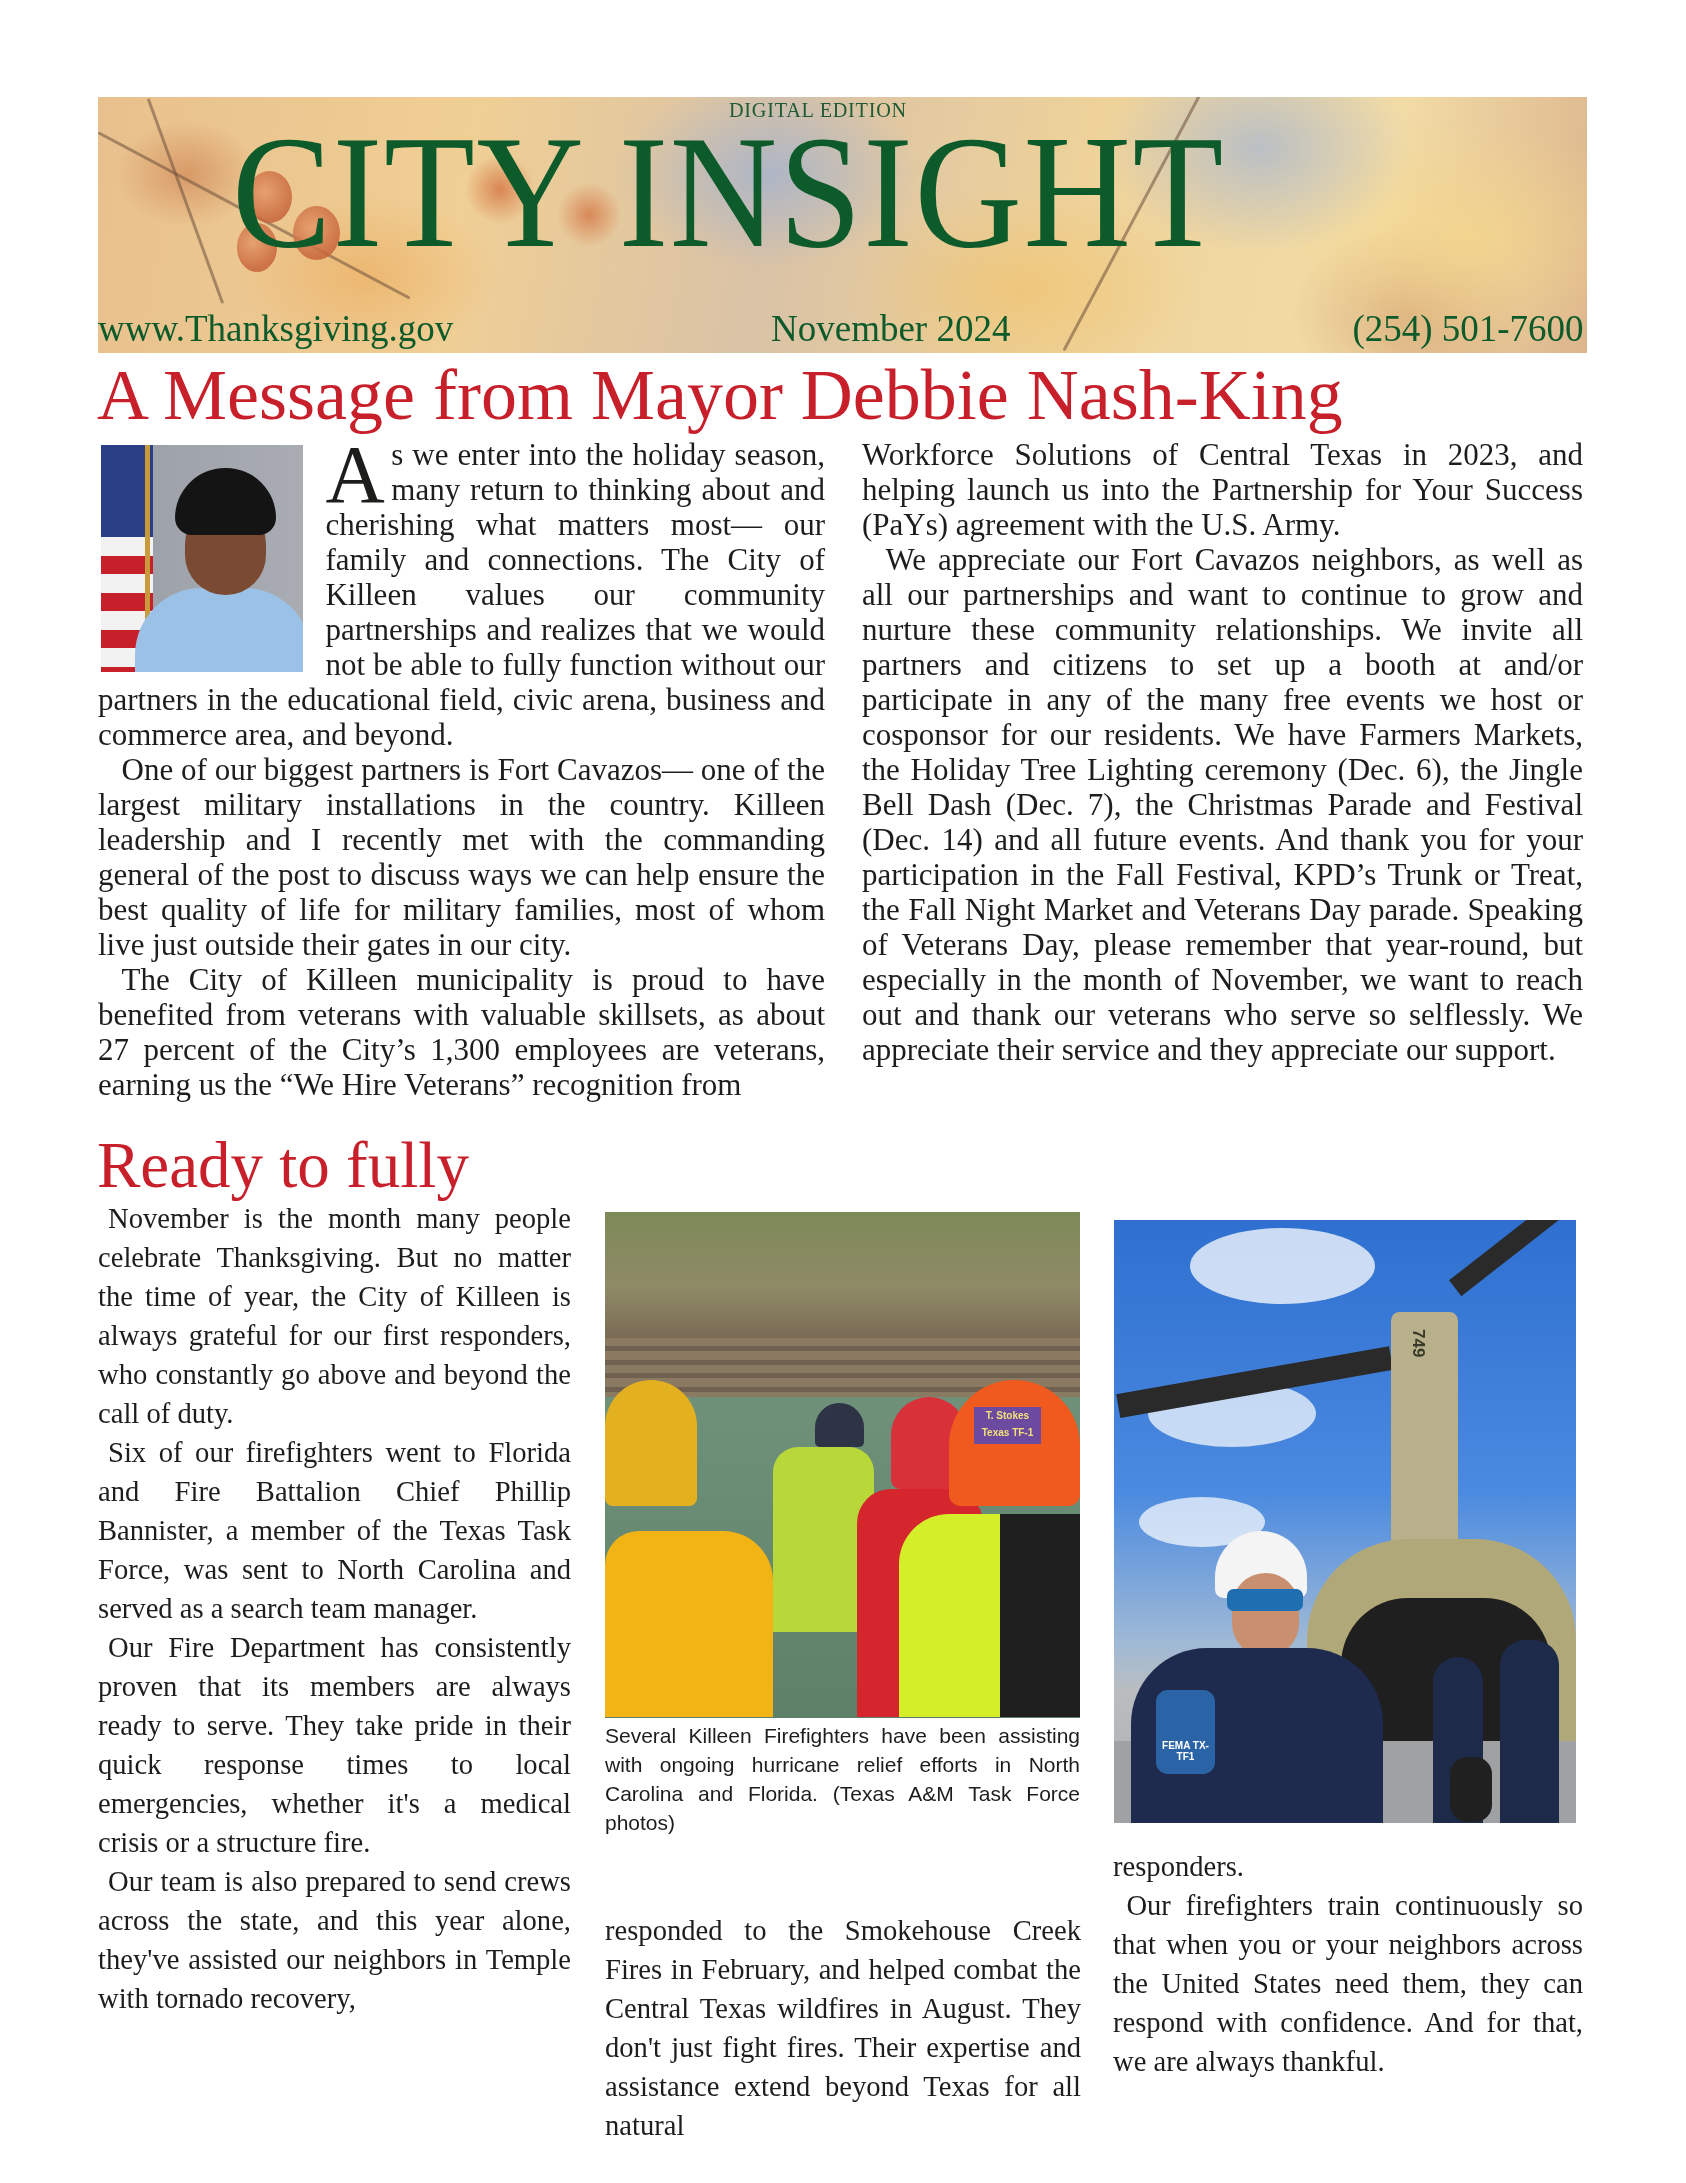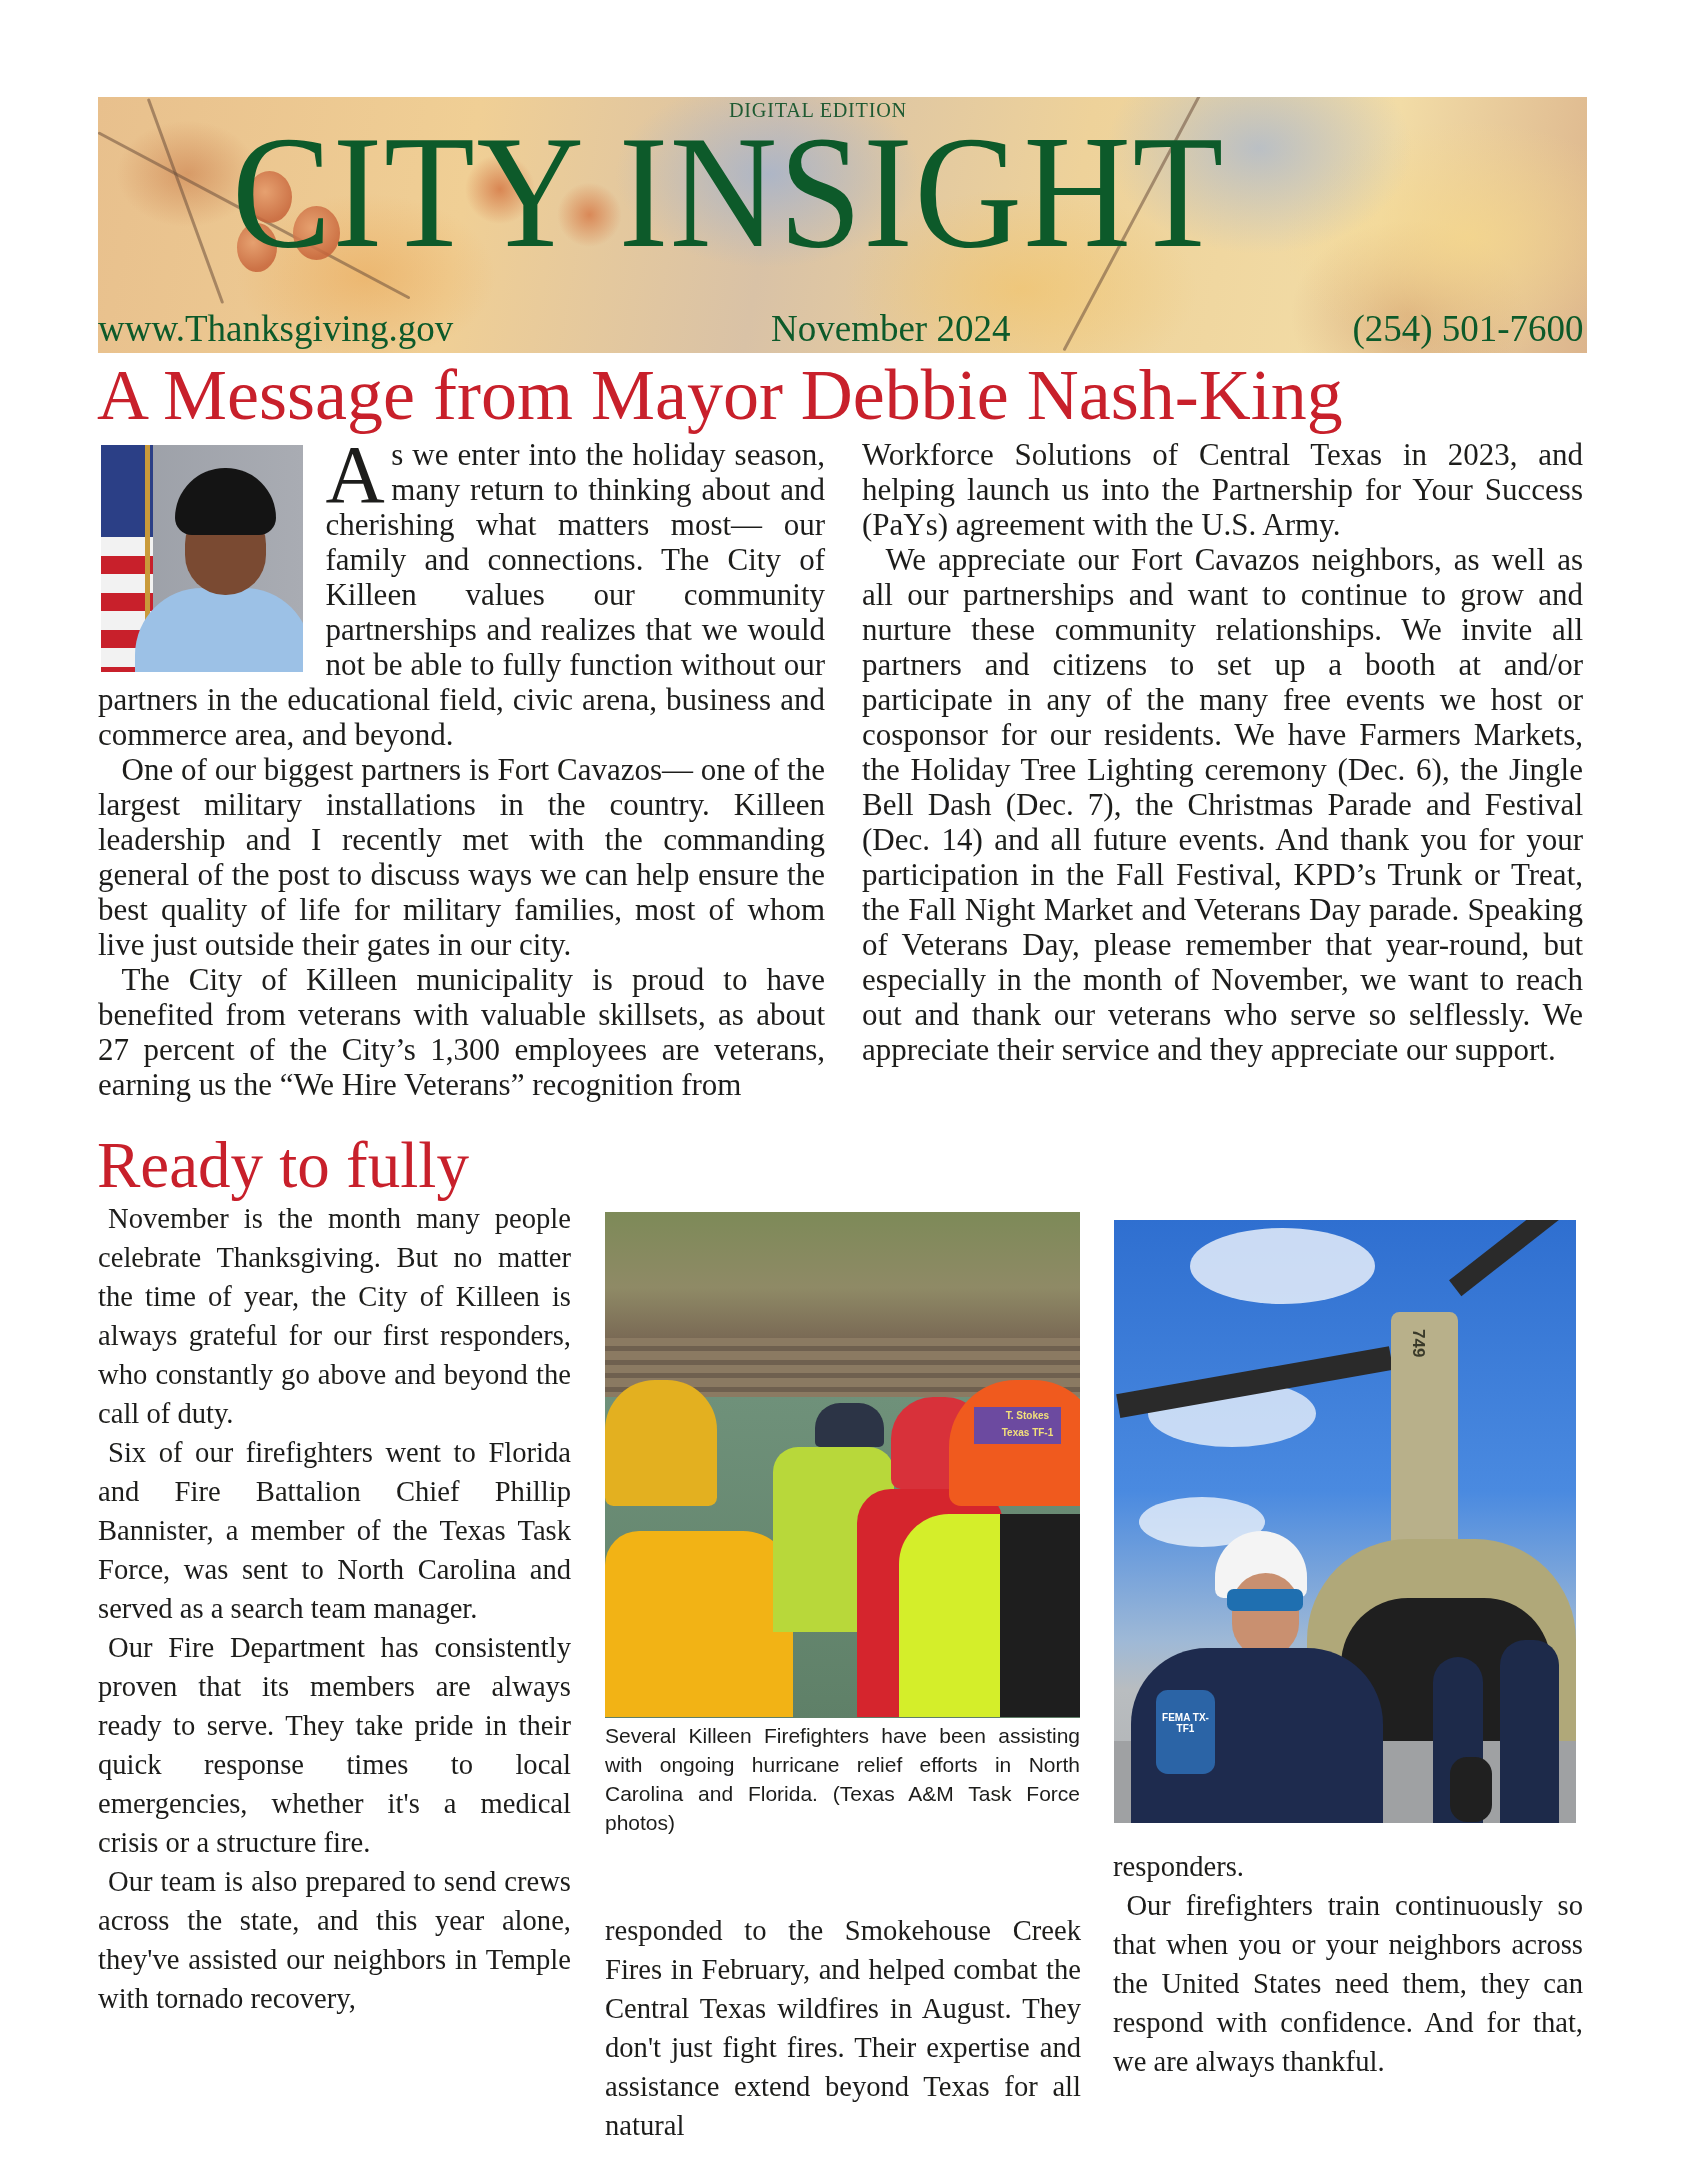--- a/index.html
+++ b/index.html
@@ -63,21 +63,21 @@
   .rcol-b p.first { text-indent: 0; }
   .rcol-c { left: 1113px; top: 1847px; width: 470px; font-size: 28.6px; line-height: 39px; }
   .rcol-c p.first { text-indent: 0; }
   .rcol-c p { text-indent: 13.4px; }
 
   
   .photo { position: absolute; overflow: hidden; }
   .photo-river { left: 605px; top: 1212px; width: 475px; height: 506px;
     background:
       linear-gradient(180deg, #6d7a4a 0%, #8a8a62 18%, #7b6d58 34%, #5c6a50 42%, #6f8f7a 48%, #6a8a74 70%, #4b5a4c 100%); }
-  .photo-river .p { position: absolute; padding-left: 20px; }
+  .photo-river .p { position: absolute; }
   .photo-heli { left: 1114px; top: 1220px; width: 462px; height: 603px;
     background: linear-gradient(180deg, #2f6fd0 0%, #4a8ae0 45%, #9fb9d6 70%, #b9bdc0 78%, #aeb0b2 100%); }
   .photo-heli .p { position: absolute; }
 
   .caption { position: absolute; left: 605px; top: 1721px; width: 475px; font-family: "Liberation Sans", "DejaVu Sans", sans-serif;
     font-size: 21px; line-height: 29px; text-align: justify; color: #1d1d1b; }
 </style>
 </head>
 <body>
 
@@ -156,21 +156,21 @@
   <div class="p" style="left:327px;top:17px;width:134px;height:20px;background:#2a2a2a;transform:rotate(-38deg);"></div>
   <div class="p" style="left:277px;top:92px;width:67px;height:252px;background:#b8b08a;border-radius:8.4px;"></div>
   <div class="p" style="left:294px;top:109px;font:bold 17px 'Liberation Sans',sans-serif;color:#3a3a2a;writing-mode:vertical-rl;">749</div>
   <div class="p" style="left:193px;top:319px;width:269px;height:218px;background:#b0a879;border-radius:101px 101px 0 0;"></div>
   <div class="p" style="left:227px;top:378px;width:210px;height:168px;background:#1f1f1f;border-radius:67px 67px 0 0;"></div>
   <div class="p" style="left:0;top:521px;width:462px;height:82px;background:#9fa1a3;"></div>
   <div class="p" style="left:101px;top:311px;width:92px;height:67px;border-radius:46px 46px 8.4px 8.4px;background:#f4f4f4;"></div>
   <div class="p" style="left:118px;top:353px;width:67px;height:84px;border-radius:34px;background:#c99070;"></div>
   <div class="p" style="left:113px;top:369px;width:76px;height:22px;border-radius:6.7px;background:#1f6fb0;"></div>
   <div class="p" style="left:17px;top:428px;width:252px;height:175px;border-radius:76px 76px 0 0;background:#1e2b4e;"></div>
-  <div class="p" style="left:42px;top:470px;width:59px;height:84px;border-radius:11.8px;background:#2b64a6;color:#fff;font:bold 10px 'Liberation Sans',sans-serif;text-align:center;padding-top:22px;box-sizing:border-box;">FEMA TX-TF1</div>
+  <div class="p" style="left:42px;top:470px;width:59px;height:84px;border-radius:11.8px;background:#2b64a6;color:#fff;font:bold 10px 'Liberation Sans',sans-serif;text-align:center;padding-top:50px;box-sizing:border-box;">FEMA TX-TF1</div>
   <div class="p" style="left:319px;top:437px;width:50px;height:166px;border-radius:25px 25px 0 0;background:#1d2a4a;"></div>
   <div class="p" style="left:386px;top:420px;width:59px;height:183px;border-radius:25px 25px 0 0;background:#1d2a4a;"></div>
   <div class="p" style="left:336px;top:537px;width:42px;height:65px;border-radius:17px;background:#202020;"></div>
 </div>
 
 <div class="col rcol-c">
   <p class="first">responders.</p>
   <p>Our firefighters train continuously so that when you or your neighbors across the United States need them, they can respond with confidence. And for that, we are always thankful.</p>
 </div>
 

